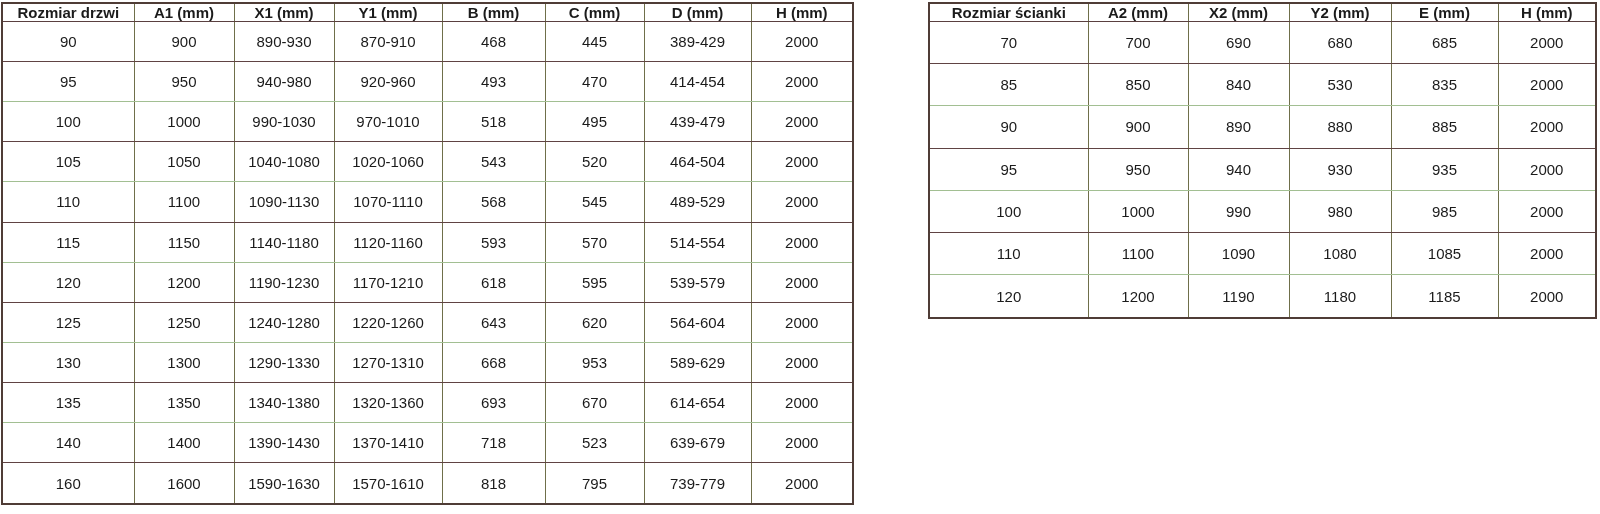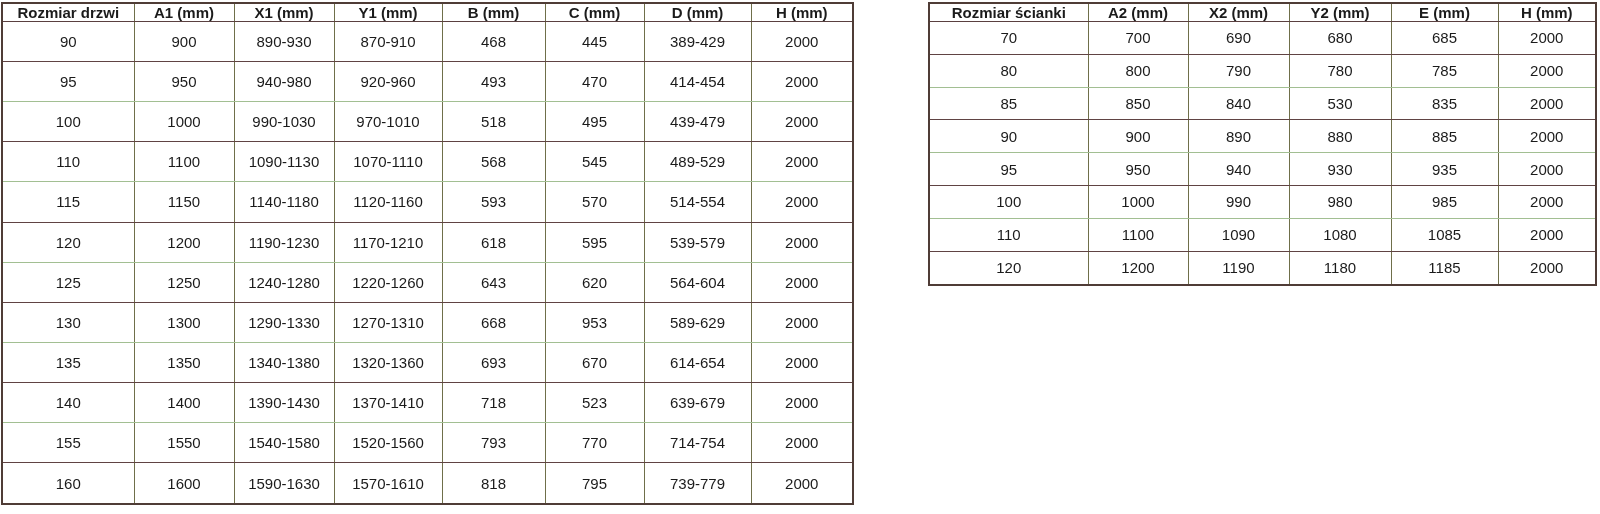--- a/index.html
+++ b/index.html
@@ -49,21 +49,21 @@
   #door-table {
     left: 1px;
     top: 2px;
     width: 851px;
     height: 503px;
   }
   #wall-table {
     left: 928px;
     top: 2px;
     width: 667px;
-    height: 284px;
+    height: 317px;
   }
 </style>
 </head>
 <body>
 
 <div class="canvas">
 
   <table class="spec" id="door-table">
     <colgroup>
         <col style="width: 132px;">
@@ -112,20 +112,30 @@
           <td>100</td>
           <td>1000</td>
           <td>990-1030</td>
           <td>970-1010</td>
           <td>518</td>
           <td>495</td>
           <td>439-479</td>
           <td>2000</td>
         </tr>
         <tr>
+          <td>105</td>
+          <td>1050</td>
+          <td>1040-1080</td>
+          <td>1020-1060</td>
+          <td>543</td>
+          <td>520</td>
+          <td>464-504</td>
+          <td>2000</td>
+        </tr>
+        <tr>
           <td>110</td>
           <td>1100</td>
           <td>1090-1130</td>
           <td>1070-1110</td>
           <td>568</td>
           <td>545</td>
           <td>489-529</td>
           <td>2000</td>
         </tr>
         <tr>
@@ -179,30 +189,20 @@
           <td>2000</td>
         </tr>
         <tr>
           <td>140</td>
           <td>1400</td>
           <td>1390-1430</td>
           <td>1370-1410</td>
           <td>718</td>
           <td>523</td>
           <td>639-679</td>
-          <td>2000</td>
-        </tr>
-        <tr>
-          <td>155</td>
-          <td>1550</td>
-          <td>1540-1580</td>
-          <td>1520-1560</td>
-          <td>793</td>
-          <td>770</td>
-          <td>714-754</td>
           <td>2000</td>
         </tr>
         <tr>
           <td>160</td>
           <td>1600</td>
           <td>1590-1630</td>
           <td>1570-1610</td>
           <td>818</td>
           <td>795</td>
           <td>739-779</td>
@@ -233,28 +233,20 @@
     <tbody>
         <tr>
           <td>70</td>
           <td>700</td>
           <td>690</td>
           <td>680</td>
           <td>685</td>
           <td>2000</td>
         </tr>
         <tr>
-          <td>80</td>
-          <td>800</td>
-          <td>790</td>
-          <td>780</td>
-          <td>785</td>
-          <td>2000</td>
-        </tr>
-        <tr>
           <td>85</td>
           <td>850</td>
           <td>840</td>
           <td>530</td>
           <td>835</td>
           <td>2000</td>
         </tr>
         <tr>
           <td>90</td>
           <td>900</td>

